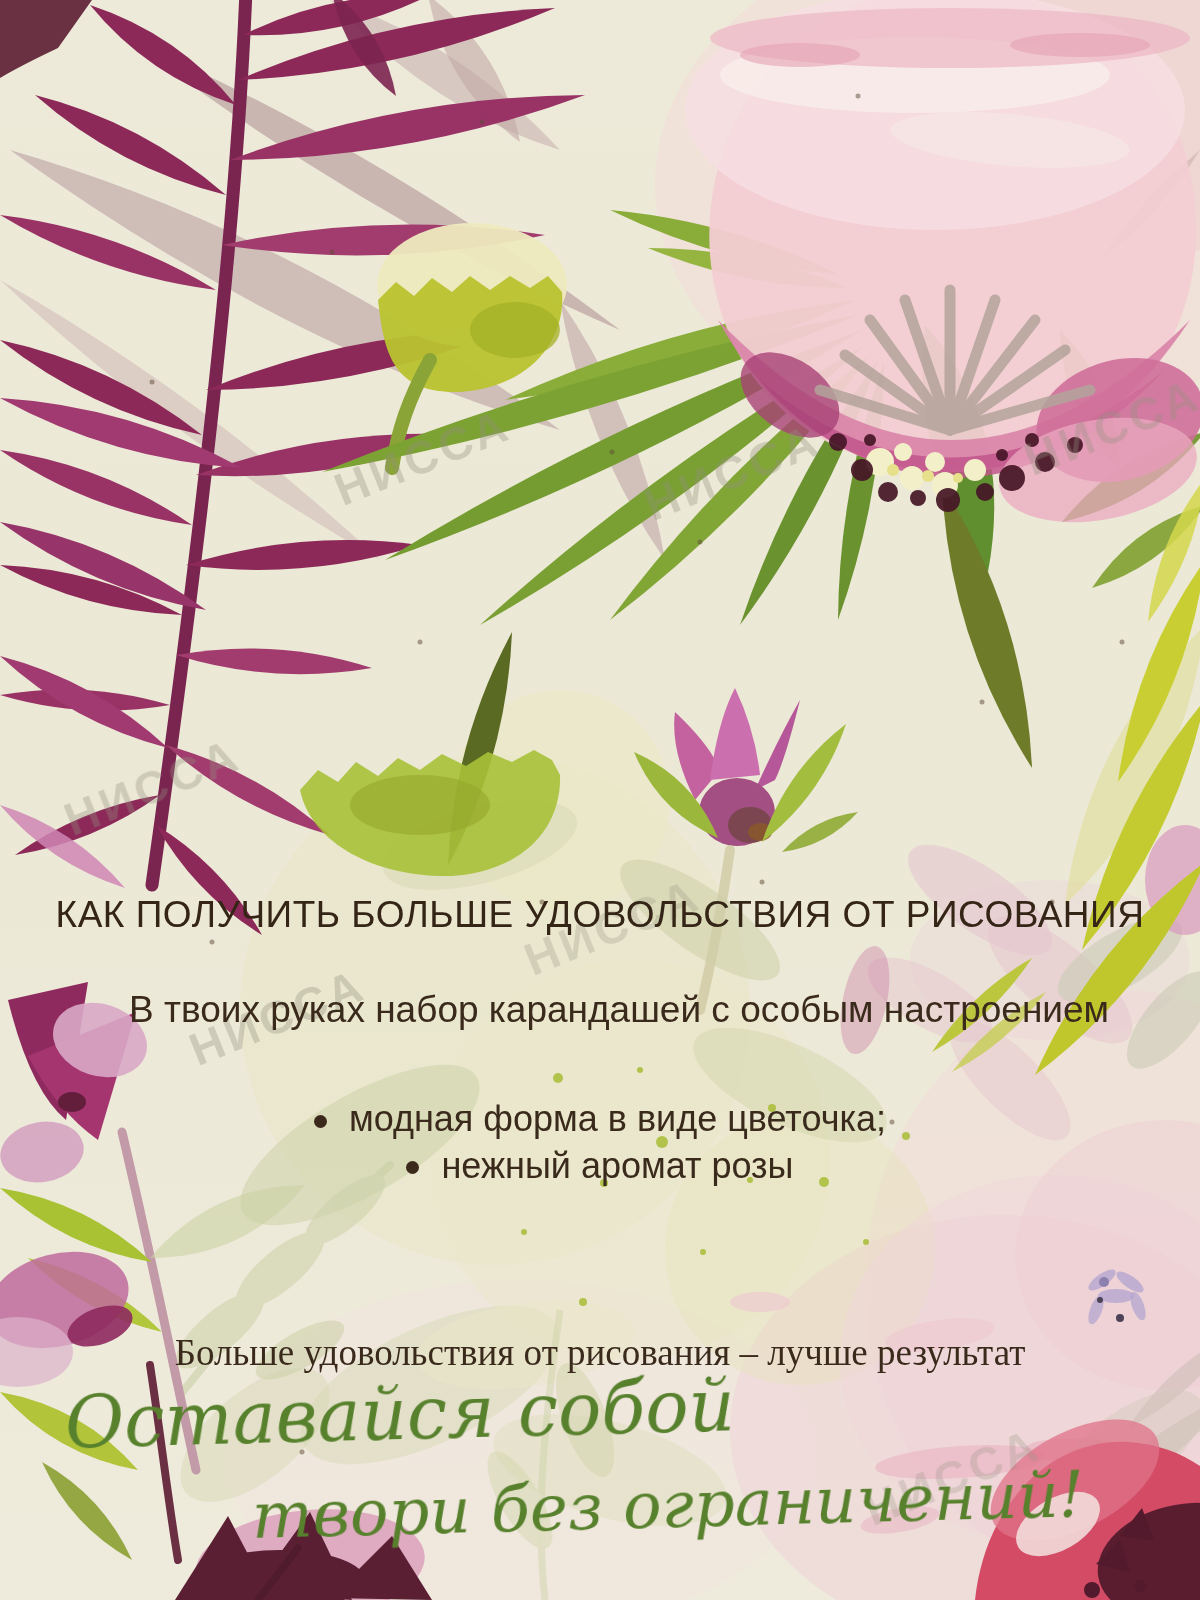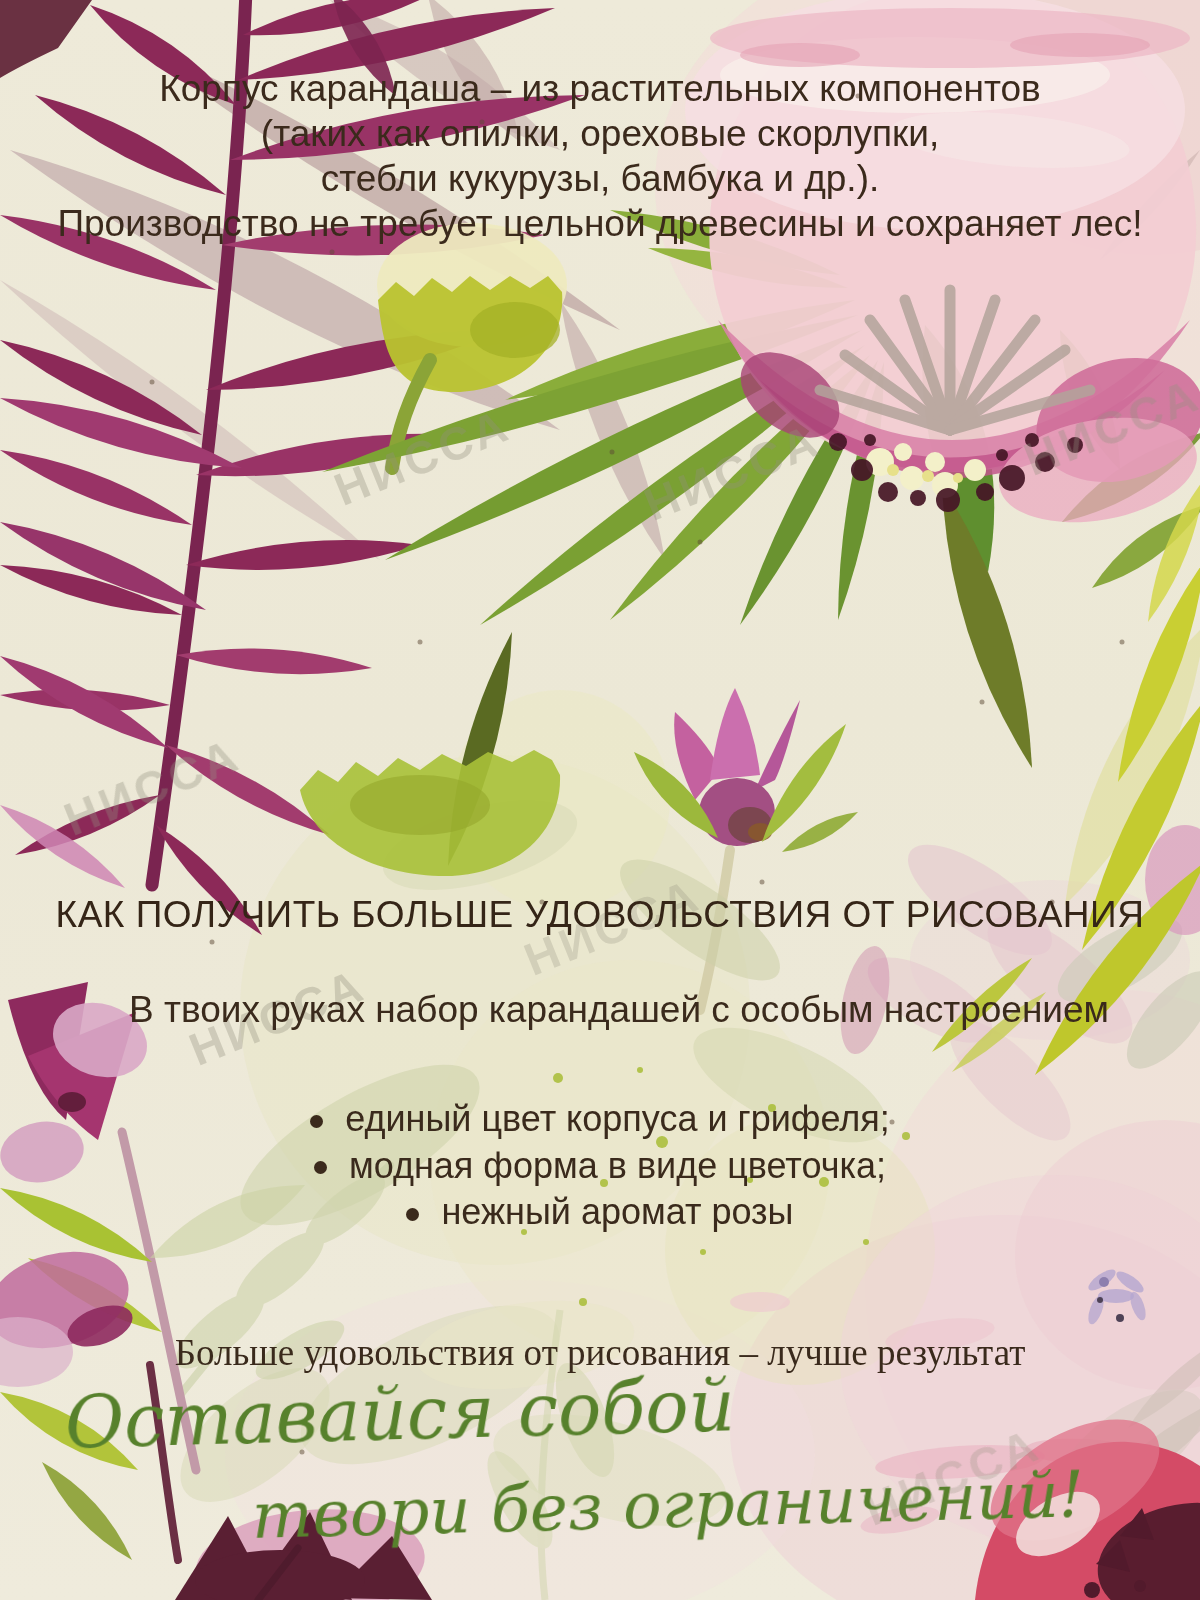--- a/index.html
+++ b/index.html
@@ -319,38 +319,28 @@
   </svg>
 
   <span class="wm" style="left:330px;top:430px">НИССА</span>
   <span class="wm" style="left:640px;top:445px">НИССА</span>
   <span class="wm" style="left:60px;top:760px">НИССА</span>
   <span class="wm" style="left:185px;top:990px">НИССА</span>
   <span class="wm" style="left:520px;top:900px;opacity:.8">НИССА</span>
   <span class="wm" style="left:1020px;top:400px">НИССА</span>
   <span class="wm" style="left:860px;top:1450px;opacity:.8">НИССА</span>
 
-  <div class="txt top-block">
-    <div>Корпус карандаша – из растительных компонентов</div>
-    <div>(таких как опилки, ореховые скорлупки,</div>
-    <div>стебли кукурузы, бамбука и др.).</div>
-    <div>Производство не требует цельной древесины и сохраняет лес!</div>
-  </div>
 
   <div class="txt heading">КАК ПОЛУЧИТЬ БОЛЬШЕ УДОВОЛЬСТВИЯ ОТ РИСОВАНИЯ</div>
 
   <div class="txt intro">
     <div>В твоих руках набор карандашей с особым настроением</div>
   </div>
 
   <div class="txt bullets">
-    <div class="bullet-row">
-      <span class="dot"></span>
-      <span>единый цвет корпуса и грифеля;</span>
-    </div>
     <div class="bullet-row">
       <span class="dot"></span>
       <span>модная форма в виде цветочка;</span>
     </div>
     <div class="bullet-row">
       <span class="dot"></span>
       <span>нежный аромат розы</span>
     </div>
   </div>
 

